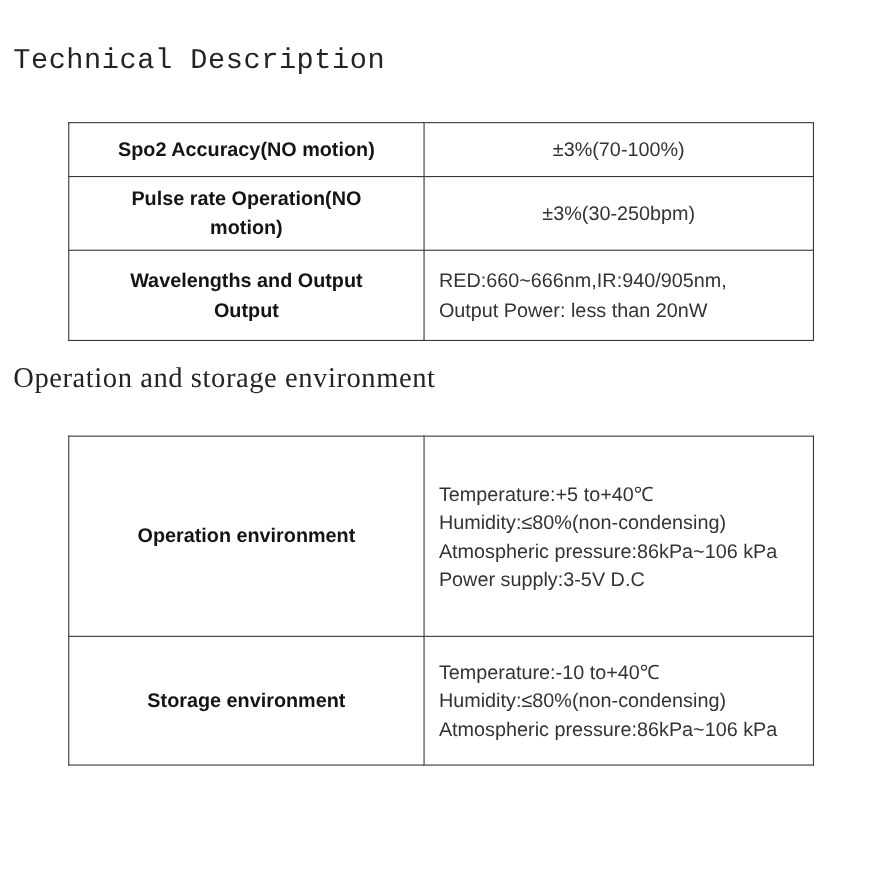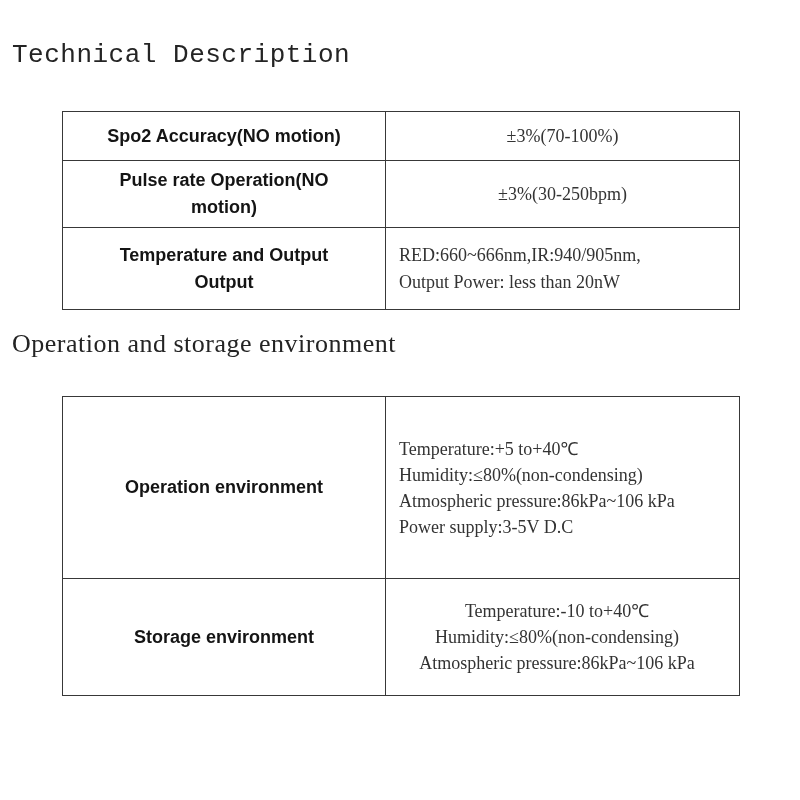--- a/index.html
+++ b/index.html
@@ -54,32 +54,31 @@
     font-weight: bold;
     font-size: 18px;
     color: #141414;
     line-height: 27px;
   }
   td.value-cell {
     width: 354px;
     font-size: 18px;
     color: #333333;
     line-height: 27px;
-    font-family: Liberation Serif, serif;
   }
   td.value-center { text-align: center; }
   td.value-left   { text-align: left; padding-left: 13px; }
   #env-table td.value-cell { line-height: 26px; }
 
   
   #tech-table tr.r0 td { height: 49px; }
   #tech-table tr.r1 td { height: 60px; }
   #tech-table tr.r2 td { height: 82px; }
   #env-table  tr.r0 td { height: 182px; }
-  #env-table  tr.r1 td { height: 117px; text-align: center; }
+  #env-table  tr.r1 td { height: 117px; }
 
   .line { display: block; }
 </style>
 </head>
 <body>
 
 <div class="page">
 
   <div class="doc-title" id="section1-title">Technical Description</div>
 
@@ -97,21 +96,21 @@
         <td class="label-cell">
           <span class="line">Pulse rate Operation(NO</span>
           <span class="line">motion)</span>
         </td>
         <td class="value-cell value-center">
           <span class="line">±3%(30-250bpm)</span>
         </td>
       </tr>
       <tr class="r2">
         <td class="label-cell">
-          <span class="line">Temperature and Output</span>
+          <span class="line">Wavelengths and Output</span>
           <span class="line">Output</span>
         </td>
         <td class="value-cell value-left">
           <span class="line">RED:660~666nm,IR:940/905nm,</span>
           <span class="line">Output Power: less than 20nW</span>
         </td>
       </tr>
     </tbody>
   </table>
 

